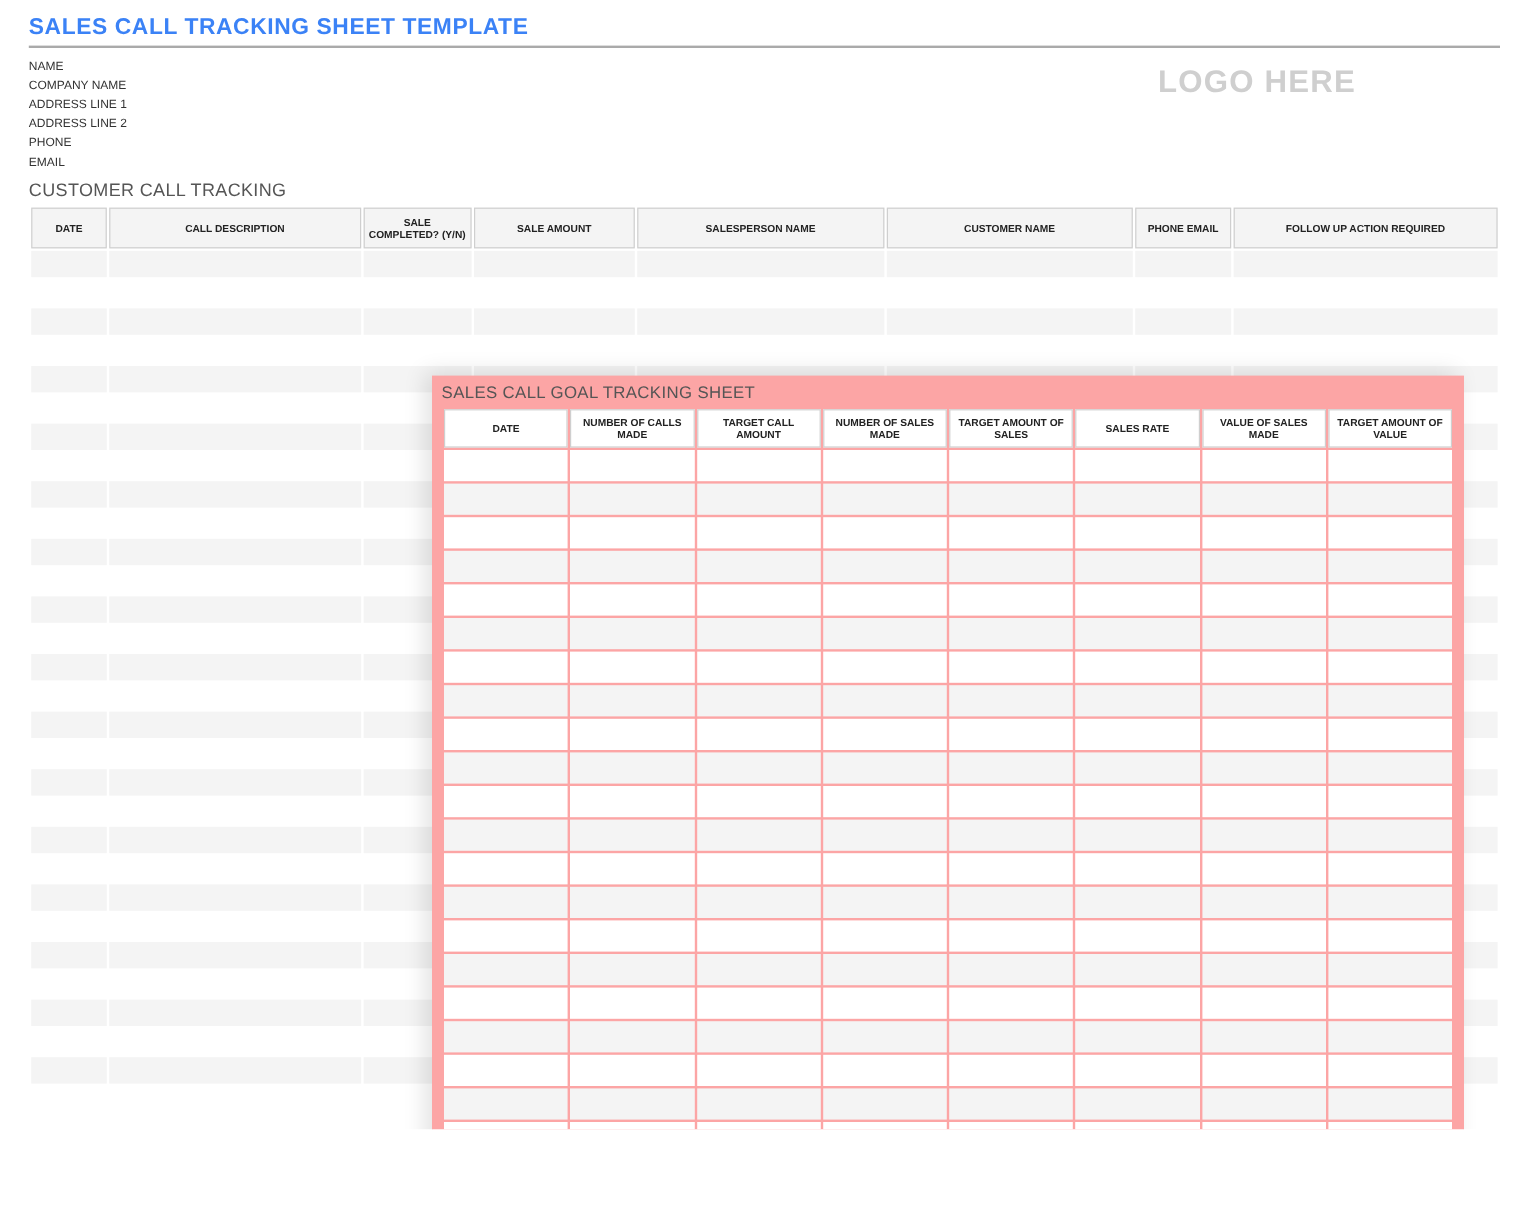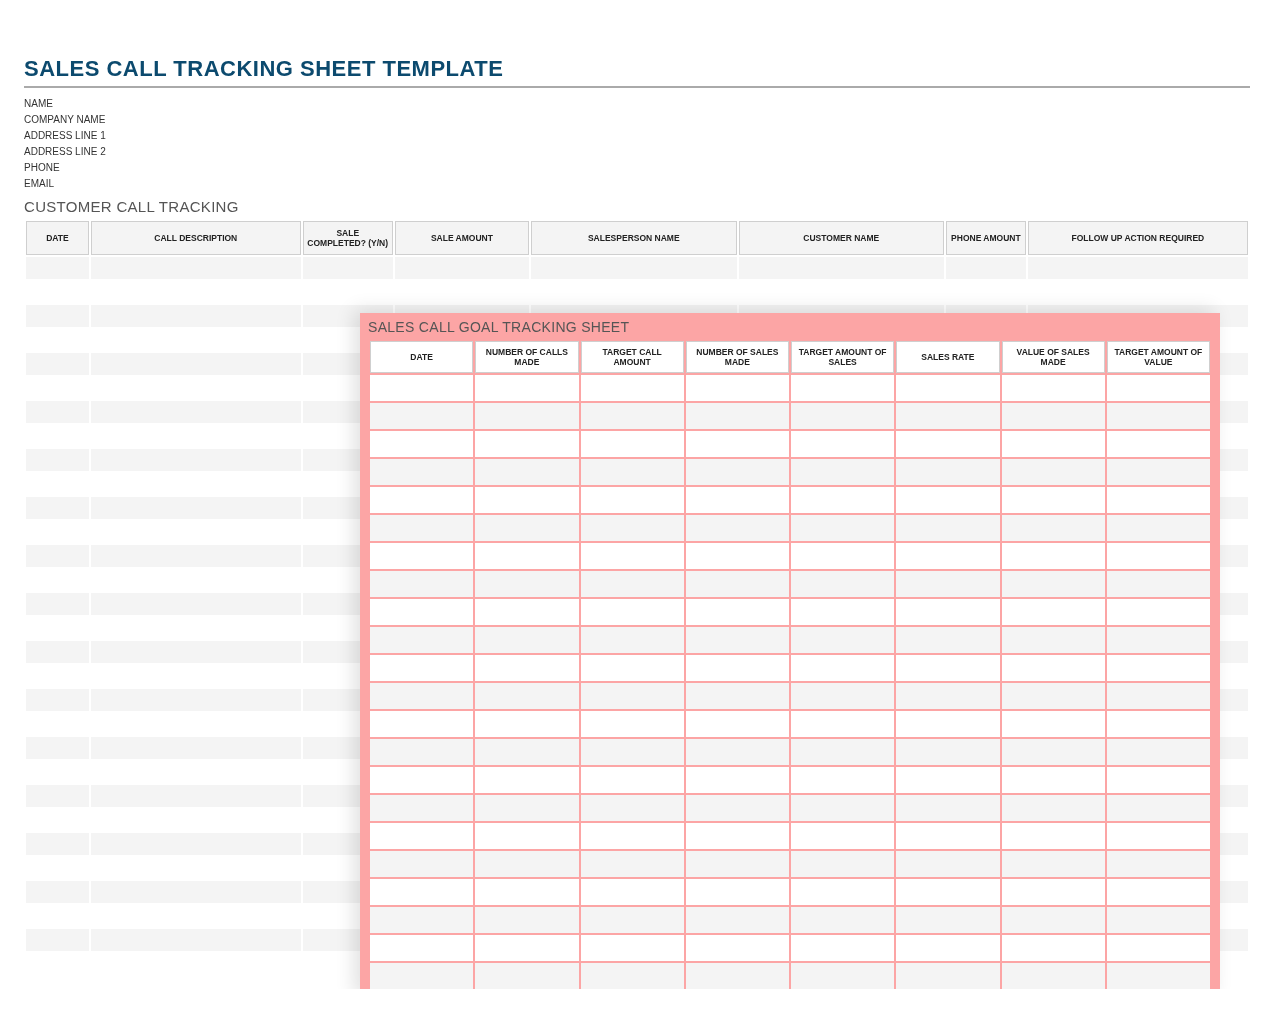--- a/index.html
+++ b/index.html
@@ -5,28 +5,27 @@
   * { box-sizing: border-box; margin: 0; padding: 0; }
   body {
     font-family: Arial, Helvetica, sans-serif;
     background: #ffffff;
     width: 1274px;
     padding: 12px 24px;
     position: relative;
     color: #333;
   }
   .main-title {
-    font-size: 22px;
+    font-size: 19px;
     font-weight: bold;
     letter-spacing: 0.5px;
-    color: #0c4a6e;
+    color: #3b82f6;
     border-bottom: 2px solid #aaa;
     padding-bottom: 4px;
     margin-bottom: 8px;
-    margin-top: 44px;
   }
   .top-area {
     display: flex;
     justify-content: space-between;
     align-items: flex-start;
     margin-bottom: 6px;
   }
   .info-block {
     font-size: 10px;
     line-height: 1.6;
@@ -121,20 +120,21 @@
 <div class="top-area">
   <div class="info-block">
     <div class="label-strong">NAME</div>
     <div>COMPANY NAME</div>
     <div>ADDRESS LINE 1</div>
     <div>ADDRESS LINE 2</div>
     <div>PHONE</div>
     <div>EMAIL</div>
   </div>
   <div class="logo-placeholder">
+    <div>LOGO HERE</div>
   </div>
 </div>
 
 <div class="section-title">CUSTOMER CALL TRACKING</div>
 
 <table class="back-table">
   <colgroup>
     <col style="width:60px">
     <col style="width:200px">
     <col style="width:86px">
@@ -145,21 +145,21 @@
     <col style="width:210px">
   </colgroup>
   <thead>
     <tr>
       <th>DATE</th>
       <th>CALL DESCRIPTION</th>
       <th>SALE COMPLETED? (Y/N)</th>
       <th>SALE AMOUNT</th>
       <th>SALESPERSON NAME</th>
       <th>CUSTOMER NAME</th>
-      <th>PHONE AMOUNT</th>
+      <th>PHONE EMAIL</th>
       <th>FOLLOW UP ACTION REQUIRED</th>
     </tr>
   </thead>
   <tbody id="back-body">
       <tr>
         <td></td>
         <td></td>
         <td></td>
         <td></td>
         <td></td>

